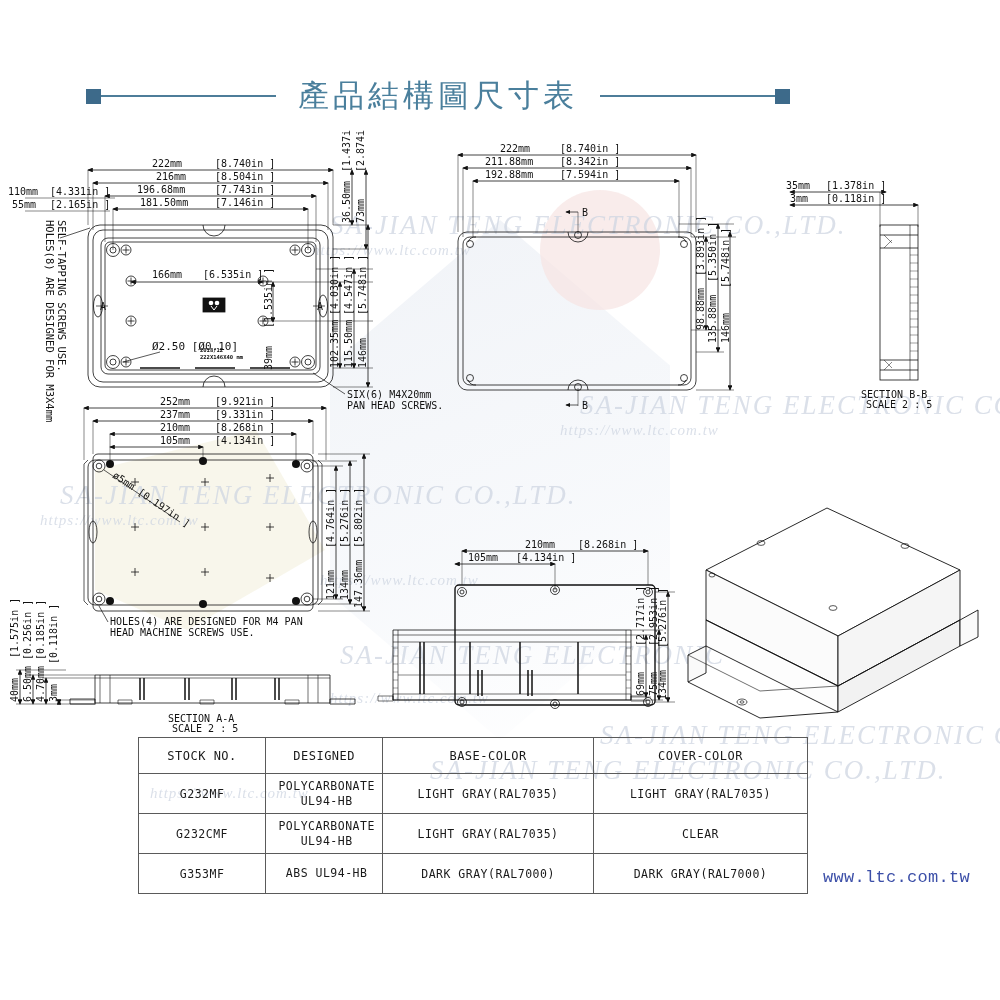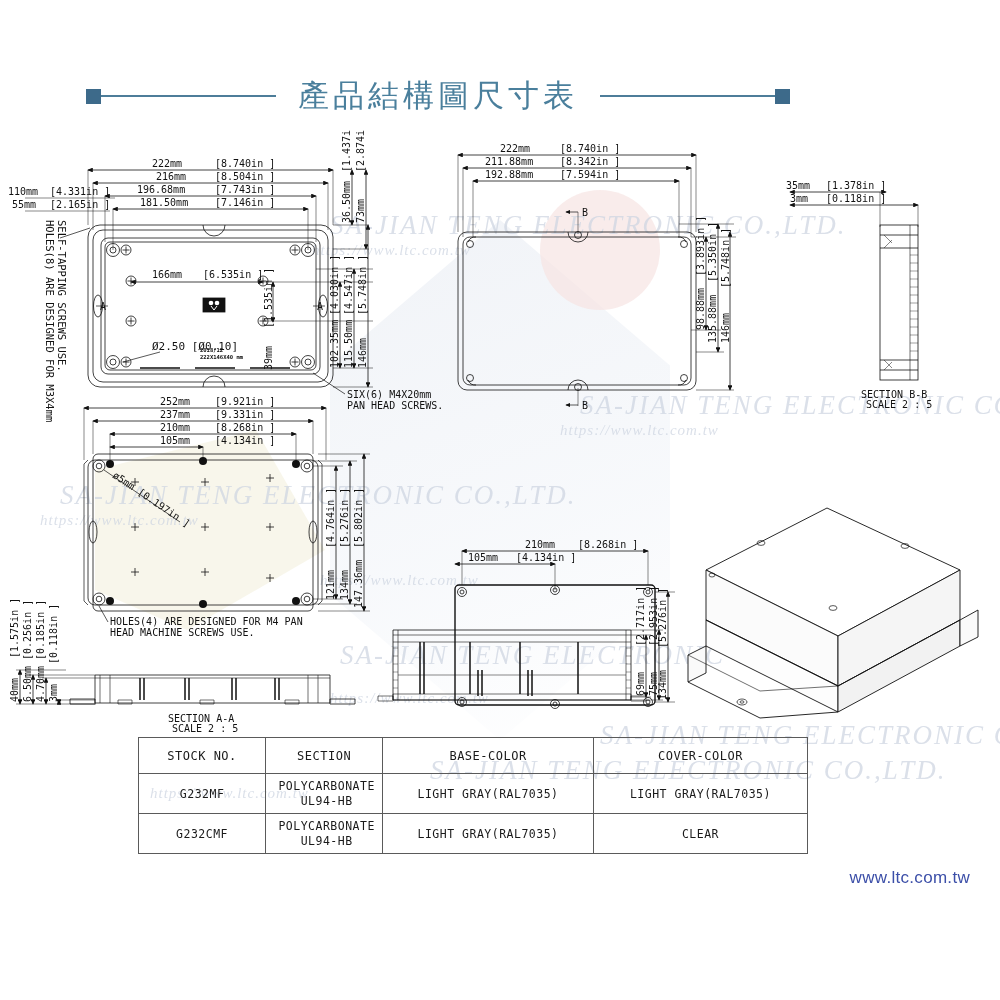--- a/index.html
+++ b/index.html
@@ -81,21 +81,21 @@
   #spec-table col.c2{ width:17.5%; }
   #spec-table col.c3{ width:31.5%; }
   #spec-table col.c4{ width:32%; }
   tr.highlight td{ border-top:2px solid #c0392b; border-bottom:2px solid #c0392b; }
   tr.highlight td:first-child{ border-left:2px solid #c0392b; }
   tr.highlight td:last-child{ border-right:2px solid #c0392b; }
 
   
   #footer-url{
     position:absolute; right:30px; top:868px; z-index:4;
-    font-family:Liberation Sans, sans-serif; font-size:17px;
+    font-family:Liberation Mono, monospace; font-size:17px;
     color:#3c4fa8; letter-spacing:.3px;
   }
 
   
   .dtxt{ font-family:"DejaVu Sans Mono","Liberation Mono",monospace; fill:#111; }
 </style>
 </head>
 <body>
 
 <div id="title-bar">
@@ -569,21 +569,21 @@
   <table id="spec-table">
     <colgroup>
         <col class="c1">
         <col class="c2">
         <col class="c3">
         <col class="c4">
       </colgroup>
     <thead>
       <tr>
         <th>STOCK NO.</th>
-        <th>SECTION</th>
+        <th>DESIGNED</th>
         <th>BASE-COLOR</th>
         <th>COVER-COLOR</th>
       </tr>
     </thead>
     <tbody>
       <tr>
         <td>G232MF</td>
         <td class="mat">
           <div>POLYCARBONATE</div>
           <div>UL94-HB</div>
@@ -593,17 +593,25 @@
       </tr>
       <tr class="highlight">
         <td>G232CMF</td>
         <td class="mat">
           <div>POLYCARBONATE</div>
           <div>UL94-HB</div>
         </td>
         <td>LIGHT GRAY(RAL7035)</td>
         <td>CLEAR</td>
       </tr>
+      <tr>
+        <td>G353MF</td>
+        <td class="mat">
+          <div>ABS UL94-HB</div>
+        </td>
+        <td>DARK GRAY(RAL7000)</td>
+        <td>DARK GRAY(RAL7000)</td>
+      </tr>
     </tbody>
   </table>
 </div>
 
 <div id="footer-url">www.ltc.com.tw</div>
 
 </body></html>

